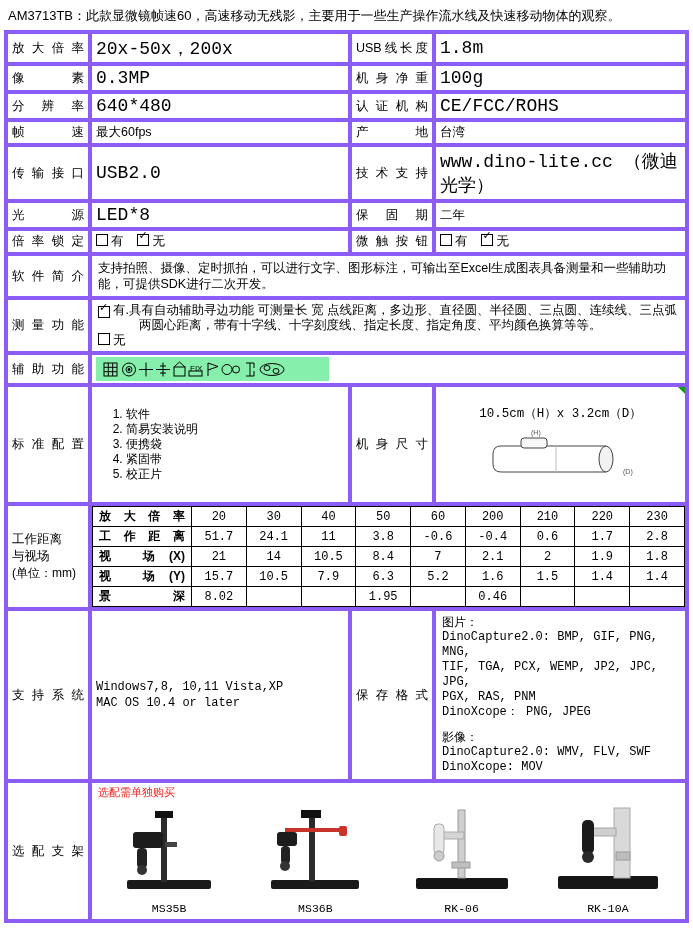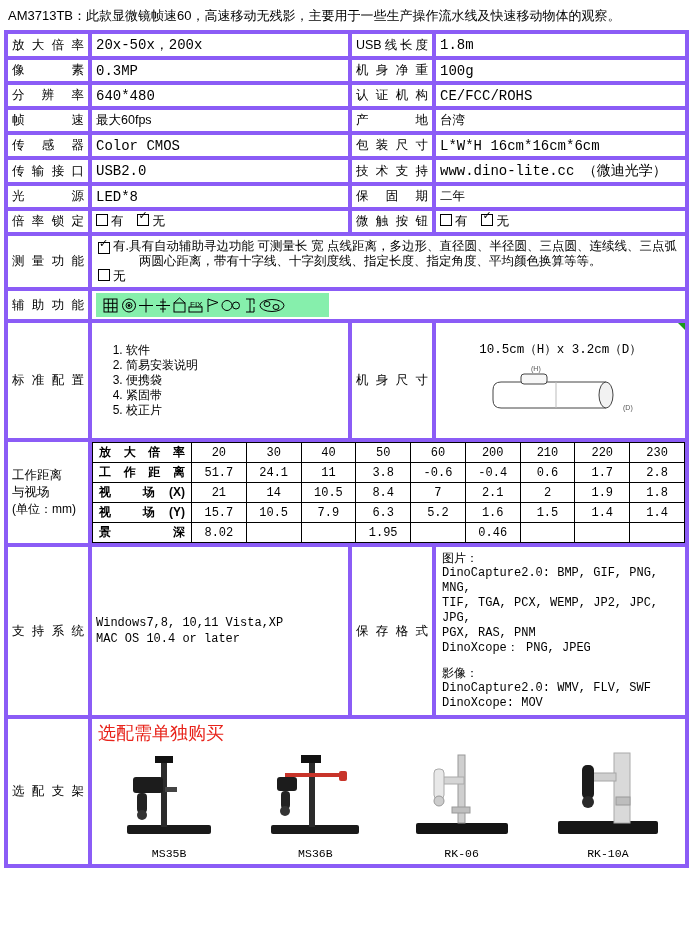--- a/index.html
+++ b/index.html
@@ -9,41 +9,41 @@
     font-family:"Liberation Sans","DejaVu Sans",sans-serif;
     font-size:12px;color:#000;
     overflow:hidden;
   }
   .page{width:693px;height:931px;position:relative;box-sizing:border-box;padding:6px 4px 0 4px;}
   .intro{font-size:13px;line-height:16px;padding:2px 2px 6px 4px;}
   table{border-collapse:collapse;table-layout:fixed;}
   .main{width:685px;border:1px solid #000;}
   .main > tbody > tr > td{border:4px solid #8b5cf6;vertical-align:middle;padding:2px 4px;}
   .lbl{width:72px;text-align:justify;text-align-last:justify;font-size:12.5px;padding:2px 6px;white-space:nowrap;}
-  .val{font-size:14px;font-family:"Liberation Mono","DejaVu Sans Mono",monospace;}
+  .val{font-size:18px;font-family:"Liberation Mono","DejaVu Sans Mono",monospace;}
   .valcn{font-size:12.5px;}
   .chk{display:inline-block;width:10px;height:10px;border:1px solid #000;margin-right:3px;vertical-align:-1px;background:#fff;}
   .chk.on{position:relative;}
   .chk.on:after{content:"\2713";position:absolute;left:0px;top:-5px;font-size:11px;line-height:11px;}
   .sub{font-size:12.5px;line-height:16px;}
   .tight{line-height:15px;}
   ol.cfg{margin:16px;padding-left:16px;font-size:12px;line-height:15px;}
   ol.cfg li{margin:0;}
   .dimtbl{width:100%;border-collapse:collapse;}
   .dimtbl td{border:1px solid #000;text-align:center;font-size:12px;padding:1px 2px;font-family:"Liberation Mono","DejaVu Sans Mono",monospace;}
   .dimtbl td.rh{font-weight:bold;font-family:"Liberation Sans",sans-serif;text-align:justify;text-align-last:justify;padding:1px 6px;width:86px;}
   .nopad{padding:0 !important;}
   .aux{padding:4px 6px;}
   .auxbar{display:inline-block;background:#86efac;padding:2px 4px;}
   .auxbar svg{vertical-align:middle;}
   .devbox{text-align:center;padding:4px 0 2px 0;}
   .devcap{font-size:12.5px;font-family:"Liberation Mono","DejaVu Sans Mono",monospace;margin-bottom:2px;}
   .fmt{font-family:"Liberation Mono","DejaVu Sans Mono",monospace;font-size:12px;line-height:15px;}
   .fmt .hd{font-family:"Liberation Sans",sans-serif;}
-  .standnote{color:#e8231a;font-size:18px;padding-left:4px;}
+  .standnote{color:#e8231a;font-size:11px;padding-left:4px;}
   .stands{display:flex;justify-content:space-around;align-items:flex-end;padding:2px 2px 0 2px;}
   .stand{width:130px;text-align:center;}
   .standname{font-family:"Liberation Mono","DejaVu Sans Mono",monospace;font-size:11.5px;padding-top:2px;}
   .corner{position:relative;}
   .corner:before{content:"";position:absolute;top:0;right:0;border-top:7px solid #1a9a1a;border-left:7px solid transparent;}
   .mono{font-family:"Liberation Mono","DejaVu Sans Mono",monospace;}
 </style>
 </head>
 <body>
 
@@ -72,26 +72,20 @@
         <td class="lbl">认证机构</td>
         <td class="val">CE/FCC/ROHS</td>
       </tr>
       <tr>
         <td class="lbl">帧速</td>
         <td class="valcn">最大60fps</td>
         <td class="lbl">产地</td>
         <td class="valcn">台湾</td>
       </tr>
       <tr>
-        <td class="lbl">传感器</td>
-        <td class="val">Color CMOS</td>
-        <td class="lbl">包装尺寸</td>
-        <td class="val">L*W*H 16cm*16cm*6cm</td>
-      </tr>
-      <tr>
         <td class="lbl">传输接口</td>
         <td class="val">USB2.0</td>
         <td class="lbl">技术支持</td>
         <td class="val">www.dino-lite.cc （微迪光学）</td>
       </tr>
       <tr>
         <td class="lbl">光源</td>
         <td class="val">LED*8</td>
         <td class="lbl">保固期</td>
         <td class="valcn">二年</td>
@@ -105,20 +99,24 @@
           <span class="chk on"></span><span>无</span>
         </td>
         <td class="lbl">微触按钮</td>
         <td class="valcn">
           <span class="chk"></span><span>有</span>
           &nbsp;&nbsp;
           <span class="chk on"></span><span>无</span>
         </td>
       </tr>
 
+      <tr>
+        <td class="lbl">软件简介</td>
+        <td class="sub" colspan="3" style="padding:4px 6px">支持拍照、摄像、定时抓拍，可以进行文字、图形标注，可输出至Excel生成图表具备测量和一些辅助功能，可提供SDK进行二次开发。</td>
+      </tr>
 
       <tr>
         <td class="lbl">测量功能</td>
         <td class="sub tight" colspan="3" style="padding:3px 6px">
           <div style="display:flex">
             <span class="chk on" style="margin-top:3px"></span>
             <span>
               <span>有.具有自动辅助寻边功能 可测量长 宽 点线距离，多边形、直径圆、半径圆、三点圆、连续线、三点弧</span><br>
               <span style="padding-left:26px;display:inline-block">两圆心距离，带有十字线、十字刻度线、指定长度、指定角度、平均颜色换算等等。</span>
             </span>

